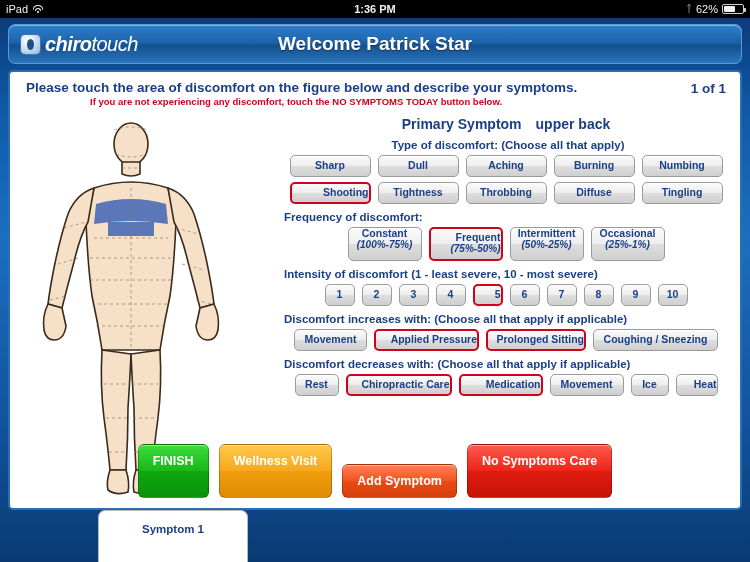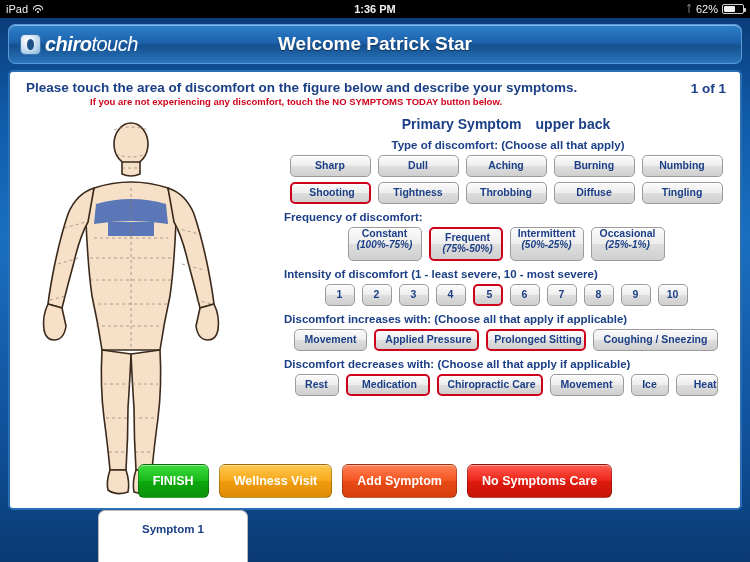--- a/index.html
+++ b/index.html
@@ -146,20 +146,21 @@
     text-align: center;
     padding: 4px 0 5px 0;
     line-height: 11px;
     box-shadow: inset 0 1px 0 #ffffff;
     cursor: pointer;
     white-space: nowrap;
   }
   .btn.sel {
     border: 2px solid #d0021b;
     padding: 3px 0 4px 4px;
+    text-align: right;
   }
   .btn .sub { display:block; font-size: 10px; font-weight: bold; font-style: italic; }
 
   .w-type { width: 81px; }
   .w-freq { width: 74px; height: 34px; padding-top: 0; }
   .w-freq.sel { padding-top: 3px; }
   .w-num { width: 30px; }
   .w-inc1 { width: 73px; }
   .w-inc2 { width: 105px; }
   .w-inc3 { width: 100px; }
@@ -182,21 +183,21 @@
     font-size: 12.5px;
     font-weight: bold;
     padding: 9px 14px;
     border: 1px solid rgba(0,0,0,.25);
     box-shadow: inset 0 1px 0 rgba(255,255,255,.45);
     cursor: pointer;
     white-space: nowrap;
   }
   .abtn.finish { background: linear-gradient(180deg,#3ddc3d 0%, #18b818 50%, #0da80d 51%, #0b930b 100%); }
   .abtn.wellness { background: linear-gradient(180deg,#ffc84d 0%, #f7a81b 50%, #ef9c0d 51%, #e08c04 100%); }
-  .abtn.add { background: linear-gradient(180deg,#ff7f54 0%, #f4541f 50%, #e94a16 51%, #d63f0d 100%); }
+  .abtn.add { background: linear-gradient(180deg,#ff7f54 0%, #f4541f 50%, #e94a16 51%, #d63f0d 100%); margin-top: 20px; }
   .abtn.nosym { background: linear-gradient(180deg,#ff5a4e 0%, #ec2418 50%, #de1b0f 51%, #c81408 100%); }
 
   
   #symtab {
     position: absolute; left: 98px; bottom: 0;
     width: 150px; height: 52px;
     background: #ffffff;
     border: 1px solid #b9b9b9;
     border-bottom: none;
     border-radius: 7px 7px 0 0;
@@ -364,22 +365,22 @@
         <div class="row center">
           <div class="btn w-inc1">Movement</div>
           <div class="btn w-inc2 sel">Applied Pressure</div>
           <div class="btn w-inc3 sel">Prolonged Sitting</div>
           <div class="btn w-inc4">Coughing / Sneezing</div>
         </div>
 
         <div class="sect-title">Discomfort decreases with: (Choose all that apply if applicable)</div>
         <div class="row center">
           <div class="btn w-dec1">Rest</div>
+          <div class="btn w-dec2 sel">Chiropractic Care</div>
           <div class="btn w-dec3 sel">Medication</div>
-          <div class="btn w-dec2 sel">Chiropractic Care</div>
           <div class="btn w-dec4">Movement</div>
           <div class="btn w-dec5">Ice</div>
           <div class="btn w-dec6">Heat</div>
         </div>
       </div>
 
       <div id="actions">
         <div class="abtn finish">FINISH</div>
         <div class="abtn wellness">Wellness Visit</div>
         <div class="abtn add">Add Symptom</div>

